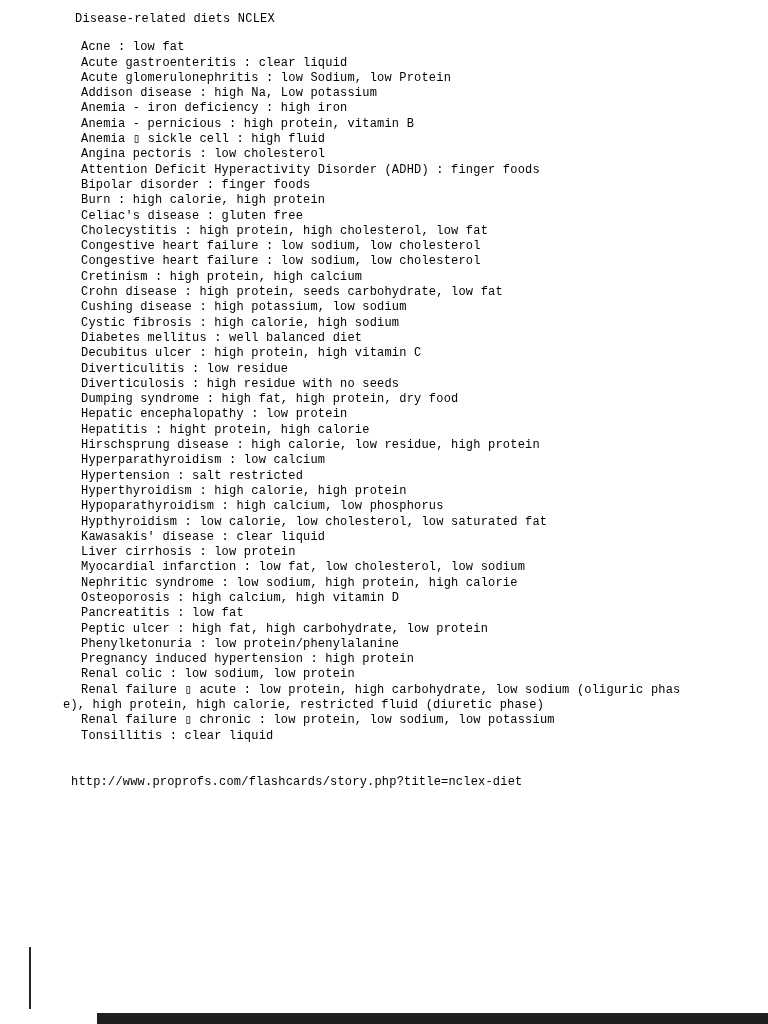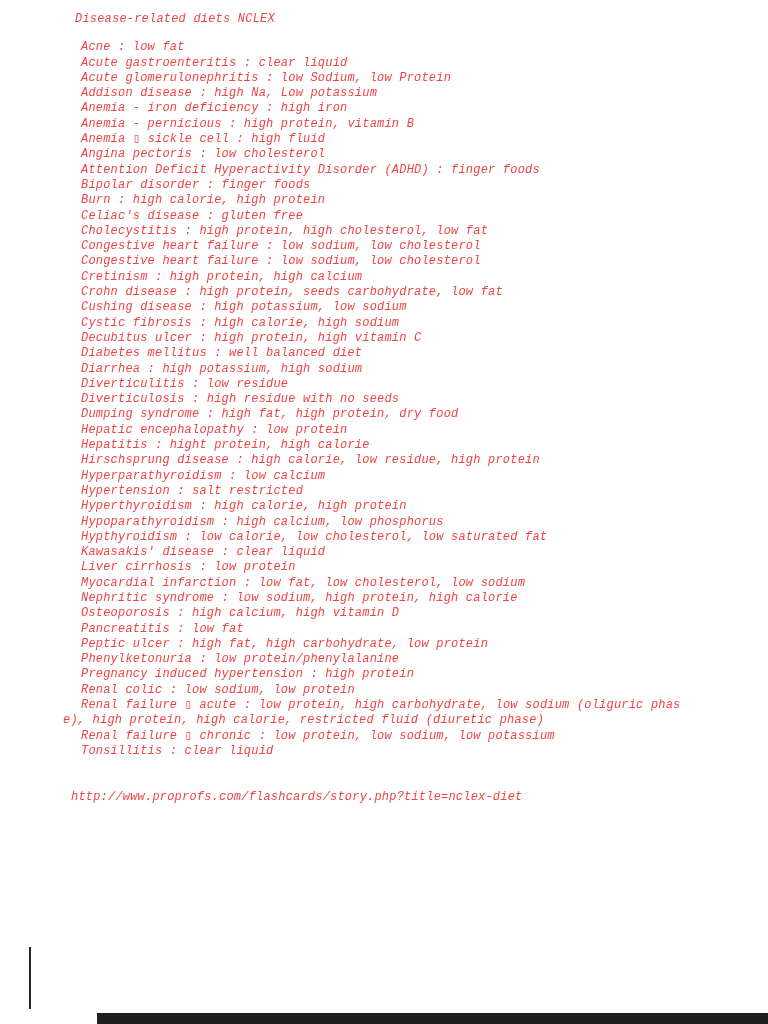--- a/index.html
+++ b/index.html
@@ -14,22 +14,21 @@
     overflow: hidden;
     font-family: "Liberation Mono", "DejaVu Sans Mono", monospace;
   }
   .doc {
     position: absolute;
     top: 12px;
     left: 63px;
     font-size: 12px;
     line-height: 15.3px;
     letter-spacing: 0.2px;
-    color: #ef4444;
-    font-style: italic;
+    color: #000000;
   }
   .title {
     margin-left: 12px;
     white-space: pre;
   }
   .body-block {
     margin-top: 13px;
   }
   .line {
     margin-left: 18px;
@@ -81,23 +80,22 @@
       <div class="line">Bipolar disorder : finger foods</div>
       <div class="line">Burn : high calorie, high protein</div>
       <div class="line">Celiac's disease : gluten free</div>
       <div class="line">Cholecystitis : high protein, high cholesterol, low fat</div>
       <div class="line">Congestive heart failure : low sodium, low cholesterol</div>
       <div class="line">Congestive heart failure : low sodium, low cholesterol</div>
       <div class="line">Cretinism : high protein, high calcium</div>
       <div class="line">Crohn disease : high protein, seeds carbohydrate, low fat</div>
       <div class="line">Cushing disease : high potassium, low sodium</div>
       <div class="line">Cystic fibrosis : high calorie, high sodium</div>
+      <div class="line">Diabetes mellitus : well balanced diet</div>
       <div class="line">Decubitus ulcer : high protein, high vitamin C</div>
-      <div class="line">Diabetes mellitus : well balanced diet</div>
-      <div class="line">Diarrhea : high potassium, high sodium</div>
       <div class="line">Diverticulitis : low residue</div>
       <div class="line">Diverticulosis : high residue with no seeds</div>
       <div class="line">Dumping syndrome : high fat, high protein, dry food</div>
       <div class="line">Hepatic encephalopathy : low protein</div>
       <div class="line">Hepatitis : hight protein, high calorie</div>
       <div class="line">Hirschsprung disease : high calorie, low residue, high protein</div>
       <div class="line">Hyperparathyroidism : low calcium</div>
       <div class="line">Hypertension : salt restricted</div>
       <div class="line">Hyperthyroidism : high calorie, high protein</div>
       <div class="line">Hypoparathyroidism : high calcium, low phosphorus</div>

